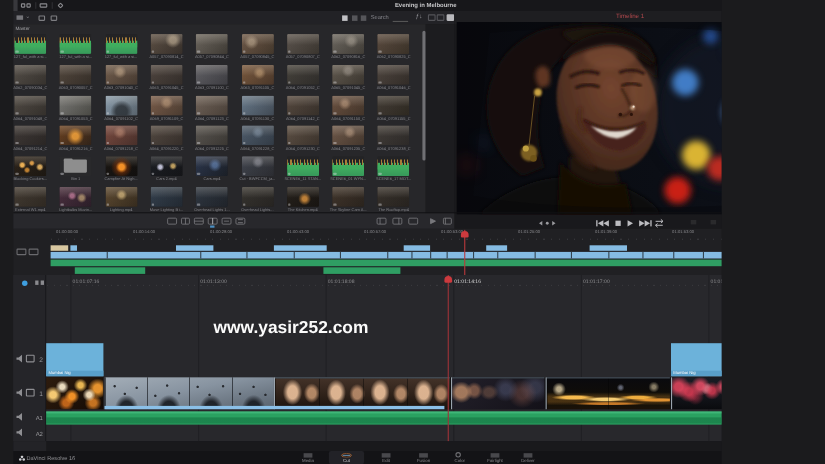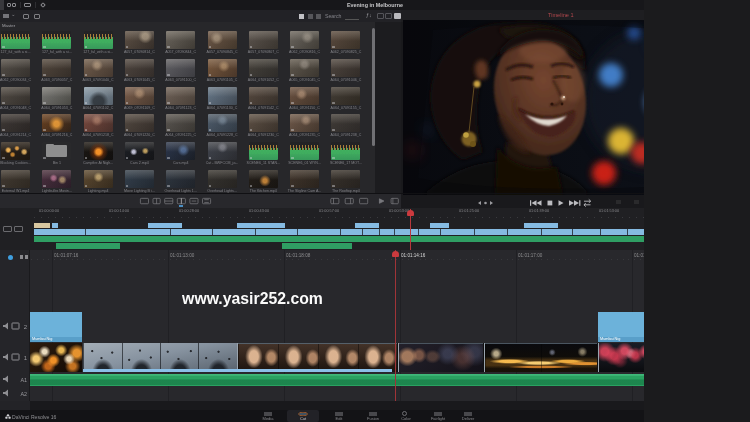--- a/index.html
+++ b/index.html
@@ -1,16 +1,16 @@
 <!DOCTYPE html>
 <html><head><meta charset="utf-8">
 <style>
 *{margin:0;padding:0;box-sizing:border-box}
 html,body{width:750px;height:422px;overflow:hidden;background:#1b1b1d;font-family:"Liberation Sans",sans-serif}
-#stage{position:absolute;left:0;top:0;width:644px;height:422px;overflow:hidden}
+#stage{position:absolute;left:12px;top:0;width:644px;height:422px;overflow:hidden}
 .abs{position:absolute}
 .th{position:absolute;width:29px;height:18px;border-radius:1px;overflow:hidden}
 .th::after{content:"";position:absolute;left:1px;bottom:1px;width:2.5px;height:2px;background:rgba(225,225,228,.42);border-radius:0.5px}
 .tl{position:absolute;width:39px;font-size:3.6px;color:#85858a;text-align:center;white-space:nowrap;overflow:hidden}
 .mrl{position:absolute;top:209px;font-size:3.8px;color:#88888c;white-space:nowrap}
 .rl{position:absolute;top:253px;font-size:4.6px;color:#8e8e90;white-space:nowrap}
 .ic{position:absolute;background:#8a8a8e}
 .box{position:absolute;border:1px solid #77777b;border-radius:1px}
 .hlab{position:absolute;font-size:5px;color:#9a9a9c}
 </style></head>

